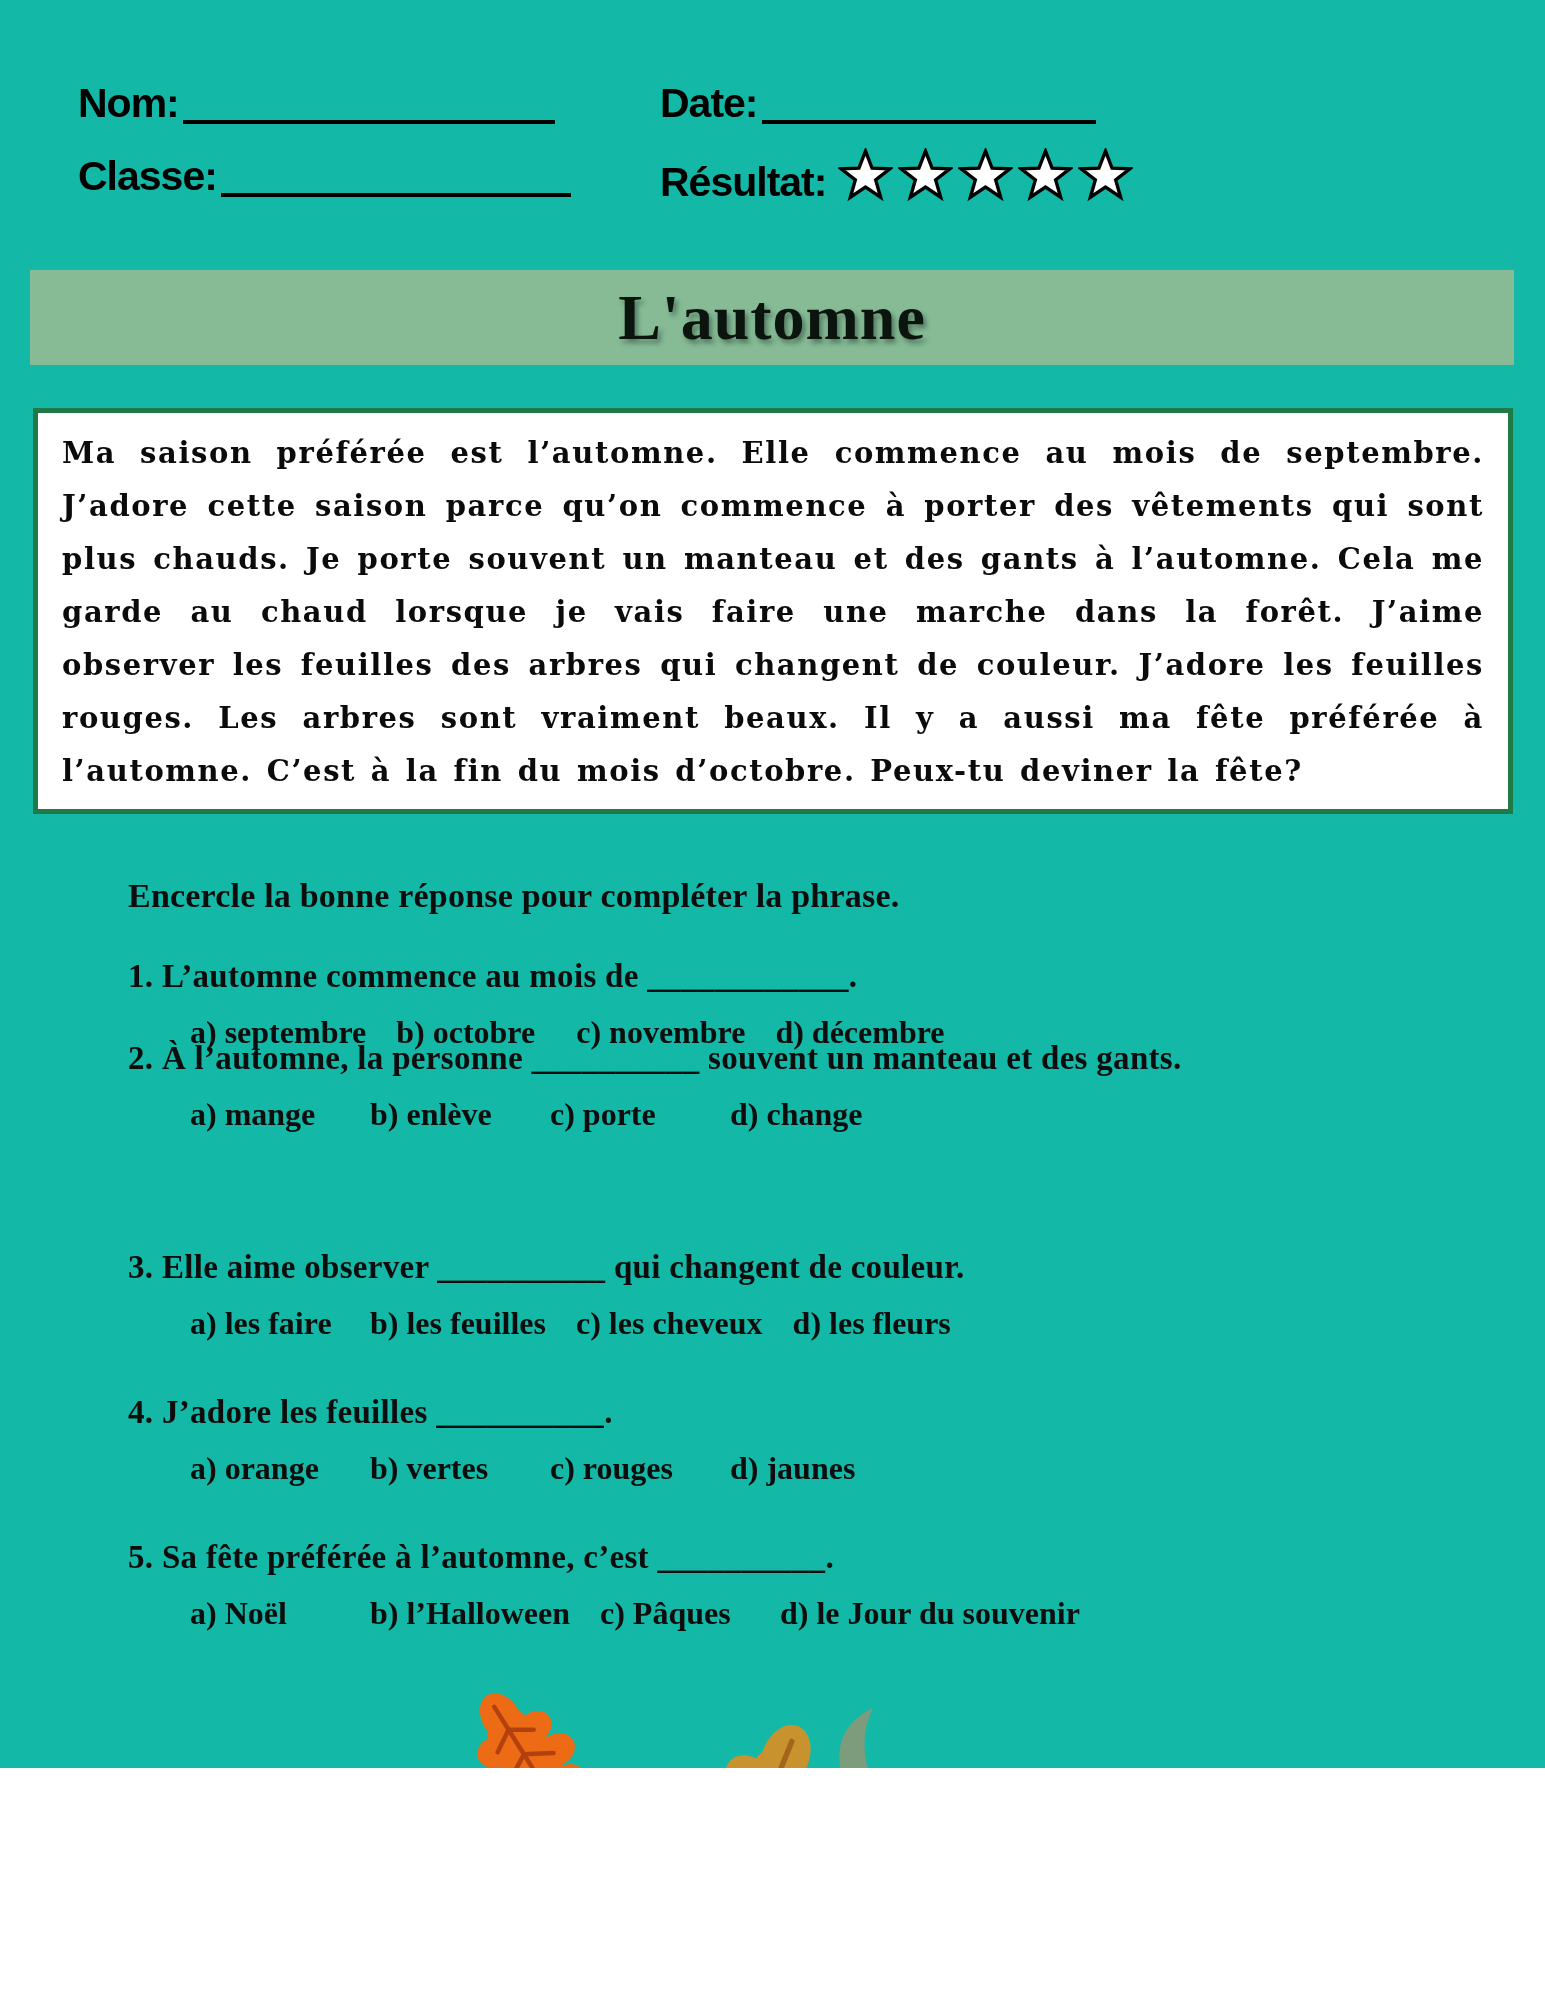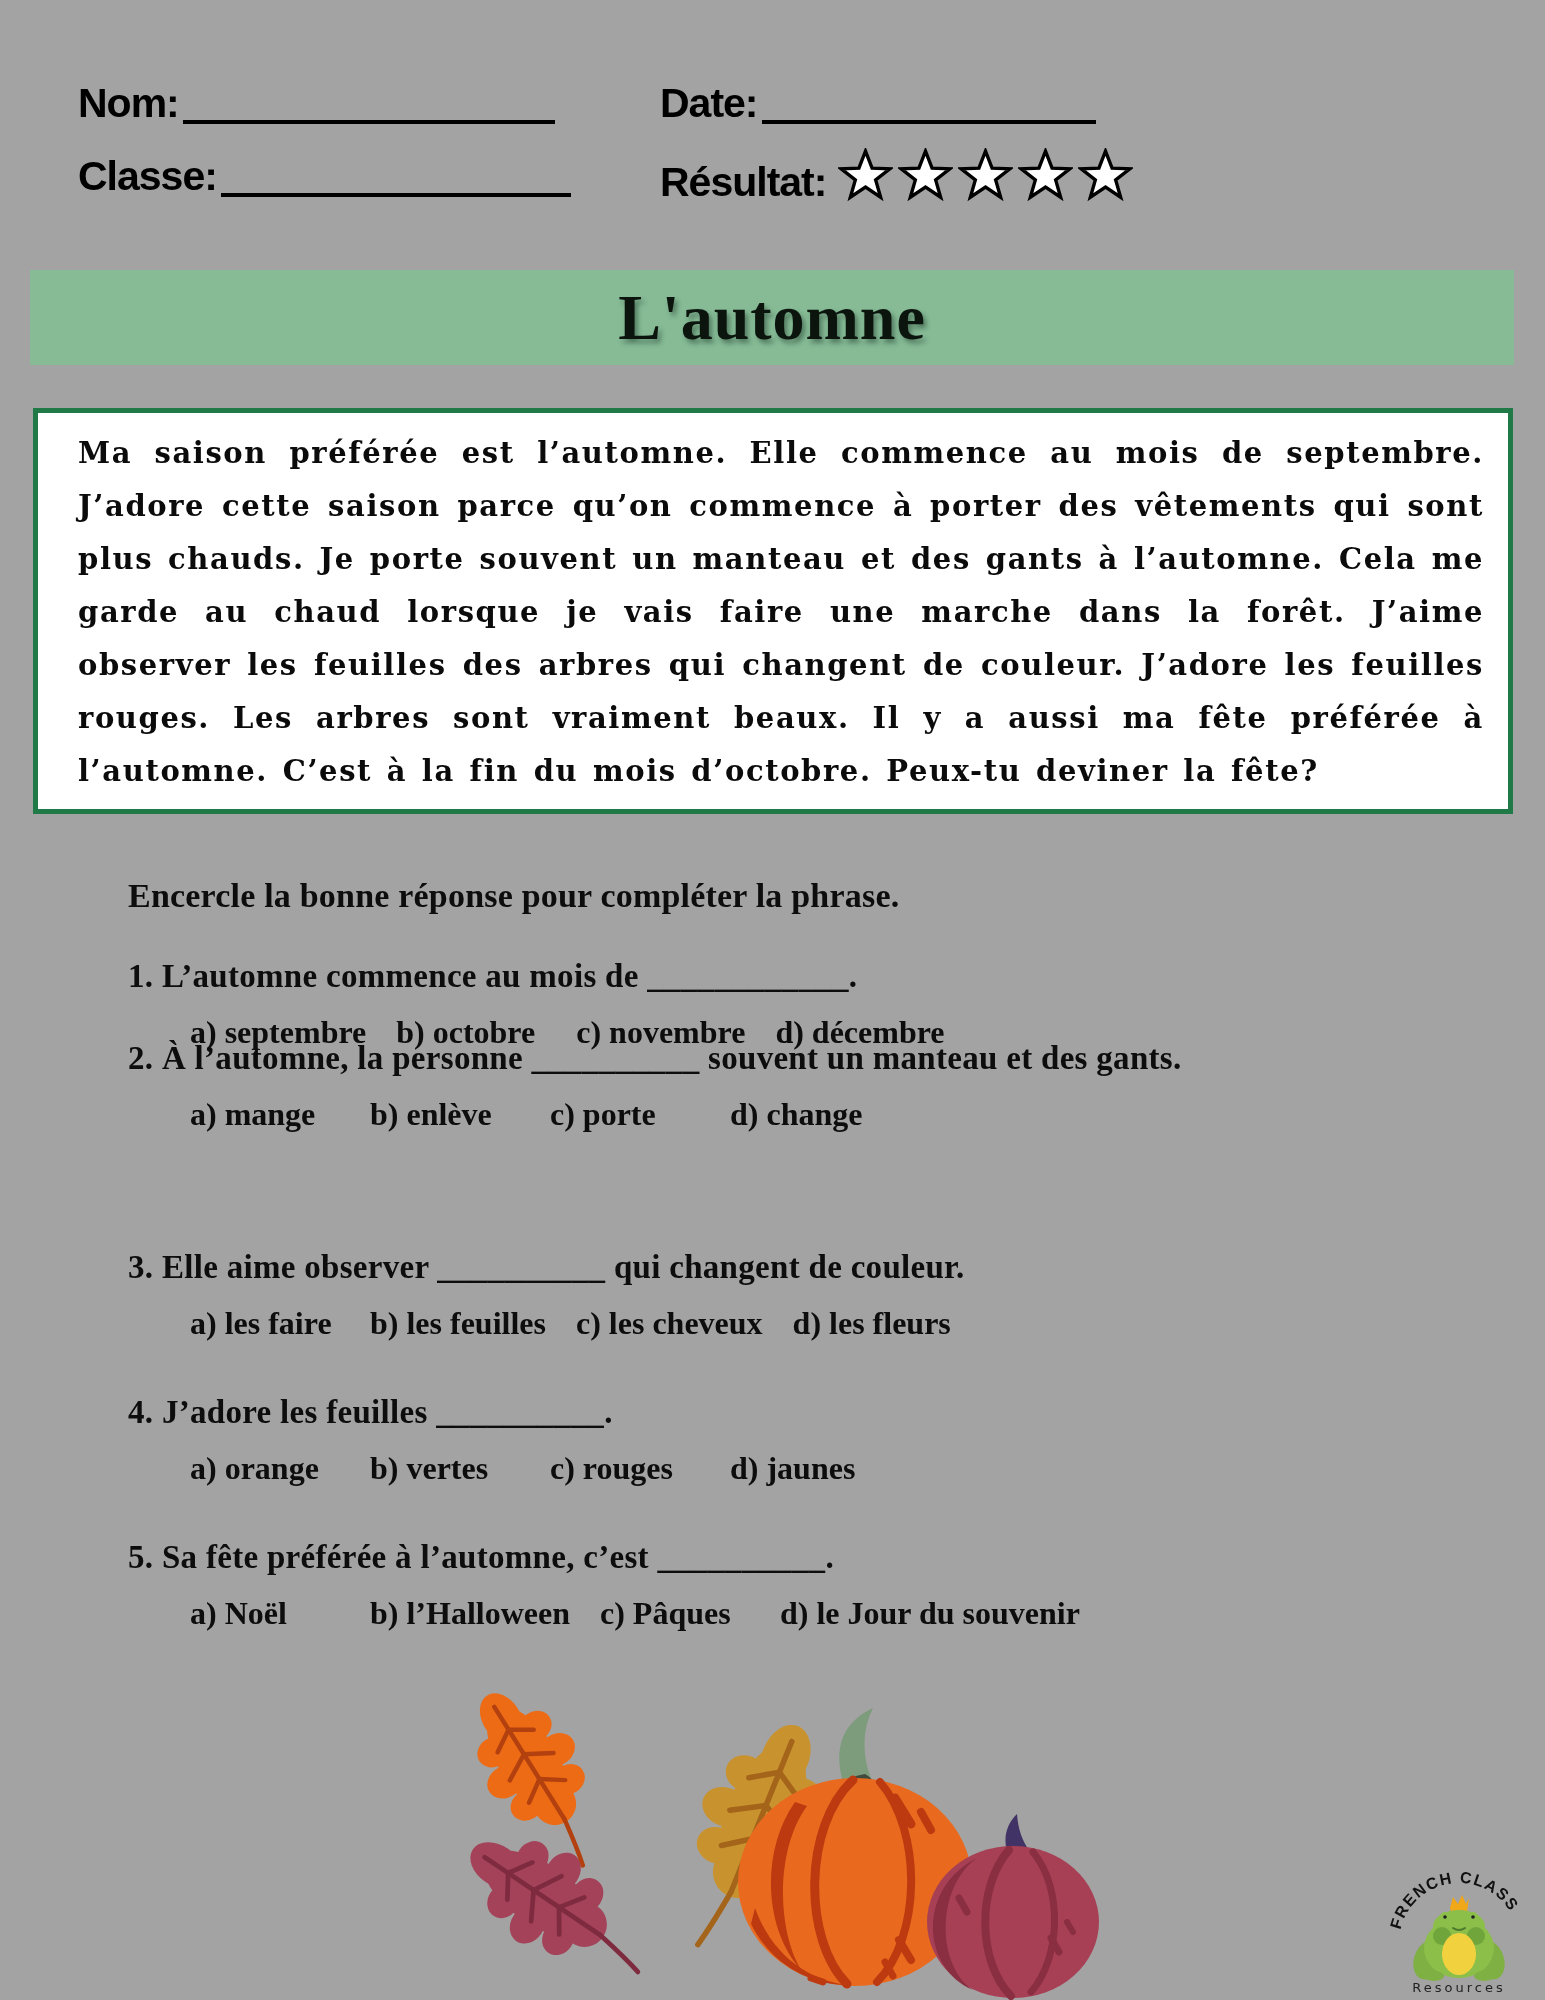--- a/index.html
+++ b/index.html
@@ -1,17 +1,17 @@
 <!DOCTYPE html>
 <html><head>
 <meta charset="utf-8">
 <style>
   html,body {margin:0; padding:0; background:#ffffff;}
   .page {
-    position:relative; width:1545px; height:2000px; background:#a3a3a3;
+    position:relative; width:1545px; height:1768px; background:#14b8a6;
     font-family:"Liberation Sans", sans-serif; color:#0d0d0d; overflow:hidden;
   }
   
   .hdr-cell {position:absolute; display:flex; align-items:flex-end; white-space:nowrap;}
   .hdr-label {font:700 41px/1 "Liberation Sans", sans-serif; letter-spacing:-1px; color:#000;}
   .hdr-line {display:inline-block; border-bottom:4px solid #000; height:38px; margin-left:4px;}
   #cell-nom {left:78px; top:82px;}
   #cell-nom .hdr-line {width:372px;}
   #cell-date {left:660px; top:82px;}
   #cell-date .hdr-line {width:334px;}
@@ -25,21 +25,21 @@
     position:absolute; left:30px; right:31px; top:270px; height:95px;
     background:var(--banner-green); display:flex; align-items:center; justify-content:center;
   }
   .banner h1 {
     margin:4px; font:700 64px/1 "Liberation Serif", serif; color:#0c140e;
     text-shadow:3px 4px 5px rgba(20,45,30,0.45); letter-spacing:1px;
   }
   
   .reading-box {
     position:absolute; left:33px; right:32px; top:408px; height:406px; box-sizing:border-box;
-    border:5px solid var(--border-green); background:#fff; padding:14px 24px 0 40px; overflow:hidden;
+    border:5px solid var(--border-green); background:#fff; padding:14px 24px 0 24px; overflow:hidden;
   }
   .reading-box p {
     margin:0; font:700 29px/53px "DejaVu Serif", serif; color:#0b0b0b;
     letter-spacing:1.6px; word-spacing:3px; text-align:justify;
   }
   
   .instructions {
     position:absolute; left:128px; top:876px;
     font:700 34px/1.2 "Liberation Serif", serif; letter-spacing:0.2px;
   }

